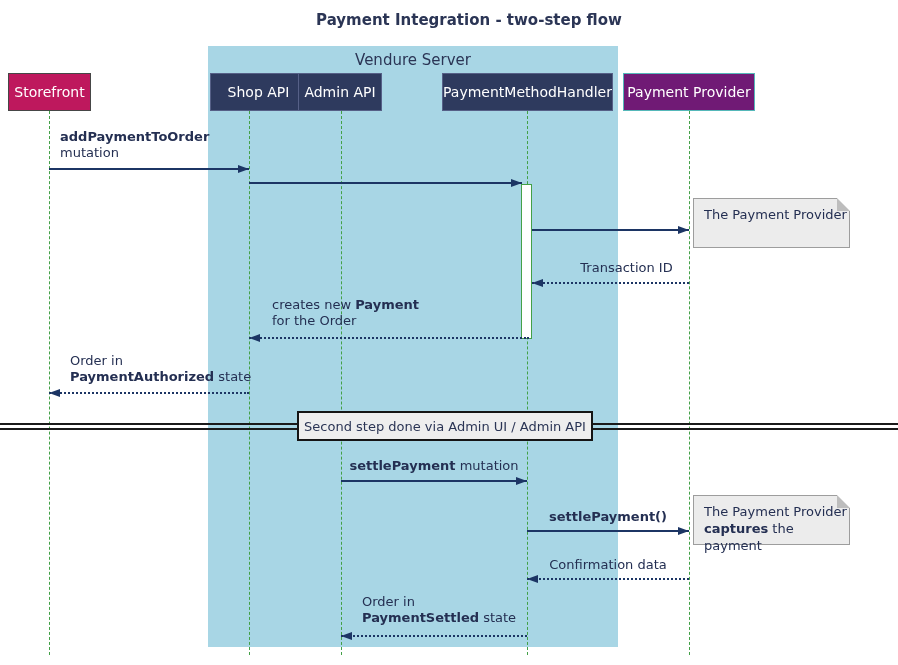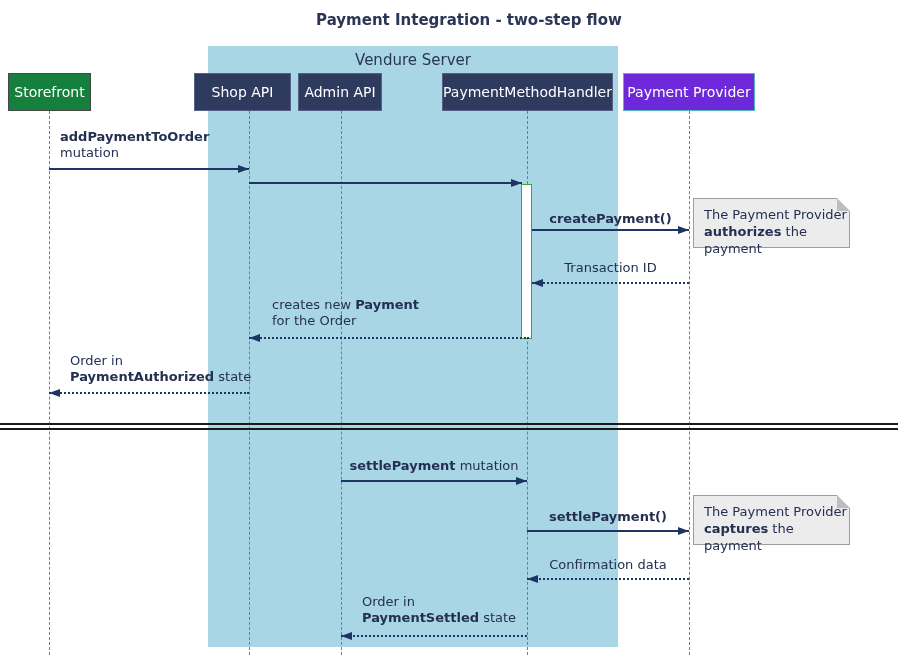--- a/index.html
+++ b/index.html
@@ -8,23 +8,23 @@
   .title{position:absolute;left:0;top:11px;width:898px;text-align:center;
          font-size:15px;font-weight:bold;color:#2b3555;margin-left:20px;}
   .container-box{position:absolute;left:208px;top:46px;width:410px;height:601px;background:#a8d6e5;}
   .container-label{position:absolute;left:208px;top:51px;width:410px;text-align:center;
                    font-size:15px;color:#2b3555;}
   .lifeline{position:absolute;top:111px;height:544px;width:0;border-left:1px dashed #43a047;}
   .activation{position:absolute;left:521px;top:184px;width:9px;height:153px;
               background:#fefefe;border:1px solid #43a047;}
   .participant{position:absolute;top:73px;height:38px;display:flex;align-items:center;justify-content:center;
                font-size:14px;color:#fff;box-sizing:border-box;}
-  .p-gray{background:#15803d;border:1px solid #464646;}
+  .p-gray{background:#be185d;border:1px solid #464646;}
   .p-navy{background:#2e3a5e;border:1px solid #566087;}
-  .p-teal{background:#6d28d9;border:1px solid #55b8b9;}
+  .p-teal{background:#701a75;border:1px solid #55b8b9;}
   .msg-label{position:absolute;font-size:13px;line-height:16px;color:#242f52;white-space:nowrap;}
   .msg-label b{font-weight:bold;}
   .center{text-align:center;}
   .line-solid{position:absolute;height:0;border-top:2px solid #1c3564;}
   .line-dotted{position:absolute;height:0;border-top:2px dotted #1c3564;}
   .head-r{position:absolute;width:0;height:0;border-top:4px solid transparent;
           border-bottom:4px solid transparent;border-left:11px solid #1c3564;}
   .head-l{position:absolute;width:0;height:0;border-top:4px solid transparent;
           border-bottom:4px solid transparent;border-right:11px solid #1c3564;}
   .note{position:absolute;left:693px;width:157px;height:50px;background:#ececec;
@@ -63,46 +63,46 @@
   <div class="msg-label" style="left:60px;top:129px">
     <div><span></span><b>addPaymentToOrder</b><span></span></div>
     <div><span>mutation</span><b></b><span></span></div>
   </div>
   <div class="line-solid" style="left:49px;top:168px;width:200px"></div>
   <div class="head-r" style="left:238px;top:165px"></div>
 
   <div class="line-solid" style="left:249px;top:182px;width:273px"></div>
   <div class="head-r" style="left:511px;top:179px"></div>
 
-  <div class="msg-label center" style="left:532px;top:211px;width:157px">
-    <div><span></span><b>createPayment()</b><span></span></div>
-  </div>
   <div class="line-solid" style="left:532px;top:229px;width:157px"></div>
   <div class="head-r" style="left:678px;top:226px"></div>
 
-  <div class="msg-label center" style="left:532px;top:260px;width:157px">
+  <div class="msg-label center" style="left:548px;top:260px;width:157px">
     <div><span>Transaction ID</span><b></b><span></span></div>
   </div>
   <div class="line-dotted" style="left:532px;top:282px;width:157px"></div>
   <div class="head-l" style="left:532px;top:279px"></div>
 
   <div class="msg-label" style="left:272px;top:297px">
     <div><span>creates new </span><b>Payment</b><span></span></div>
     <div><span>for the Order</span><b></b><span></span></div>
   </div>
   <div class="line-dotted" style="left:249px;top:337px;width:280px"></div>
   <div class="head-l" style="left:249px;top:334px"></div>
 
   <div class="msg-label" style="left:70px;top:353px">
     <div><span>Order in</span><b></b><span></span></div>
     <div><span></span><b>PaymentAuthorized</b><span> state</span></div>
   </div>
   <div class="line-dotted" style="left:49px;top:392px;width:200px"></div>
   <div class="head-l" style="left:49px;top:389px"></div>
 
+  <div class="divider-box">
+    <span>Second step done via Admin UI / Admin API</span>
+  </div>
 
   <div class="msg-label center" style="left:341px;top:458px;width:186px">
     <div><span></span><b>settlePayment</b><span> mutation</span></div>
   </div>
   <div class="line-solid" style="left:341px;top:480px;width:186px"></div>
   <div class="head-r" style="left:516px;top:477px"></div>
 
   <div class="msg-label center" style="left:527px;top:509px;width:162px">
     <div><span></span><b>settlePayment()</b><span></span></div>
   </div>
@@ -118,35 +118,34 @@
   <div class="msg-label" style="left:362px;top:594px">
     <div><span>Order in</span><b></b><span></span></div>
     <div><span></span><b>PaymentSettled</b><span> state</span></div>
   </div>
   <div class="line-dotted" style="left:341px;top:635px;width:186px"></div>
   <div class="head-l" style="left:341px;top:632px"></div>
 
   <div class="participant p-gray" style="left:8px;width:83px">
       <span>Storefront</span>
     </div>
-  <div class="participant p-navy" style="left:194px;width:97px">
+  <div class="participant p-navy" style="left:210px;width:97px">
       <span>Shop API</span>
     </div>
   <div class="participant p-navy" style="left:298px;width:84px">
       <span>Admin API</span>
     </div>
   <div class="participant p-navy" style="left:442px;width:171px">
       <span>PaymentMethodHandler</span>
     </div>
   <div class="participant p-teal" style="left:623px;width:132px">
       <span>Payment Provider</span>
     </div>
 
   <div class="note" style="top:198px">
     <div><span>The Payment Provider</span></div>
-    <div><b>authorizes</b><span> the payment</span></div>
   </div>
   <div class="note" style="top:495px">
     <div><span>The Payment Provider</span></div>
     <div><b>captures</b><span> the payment</span></div>
   </div>
 
 </div>
 
 </body></html>

